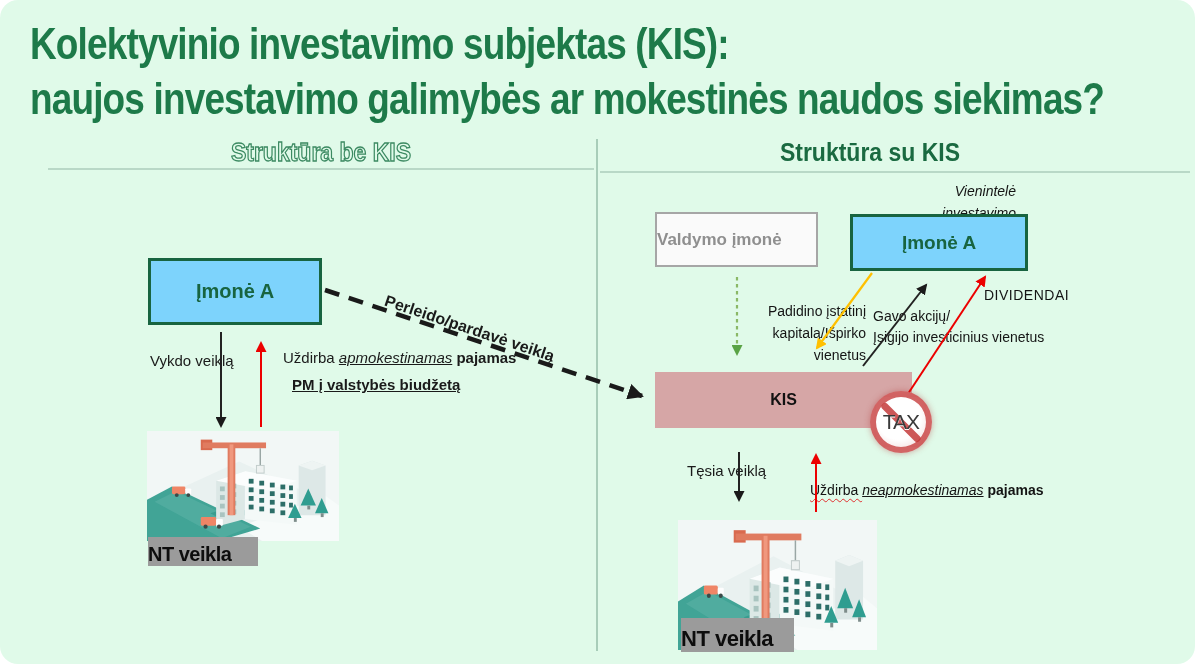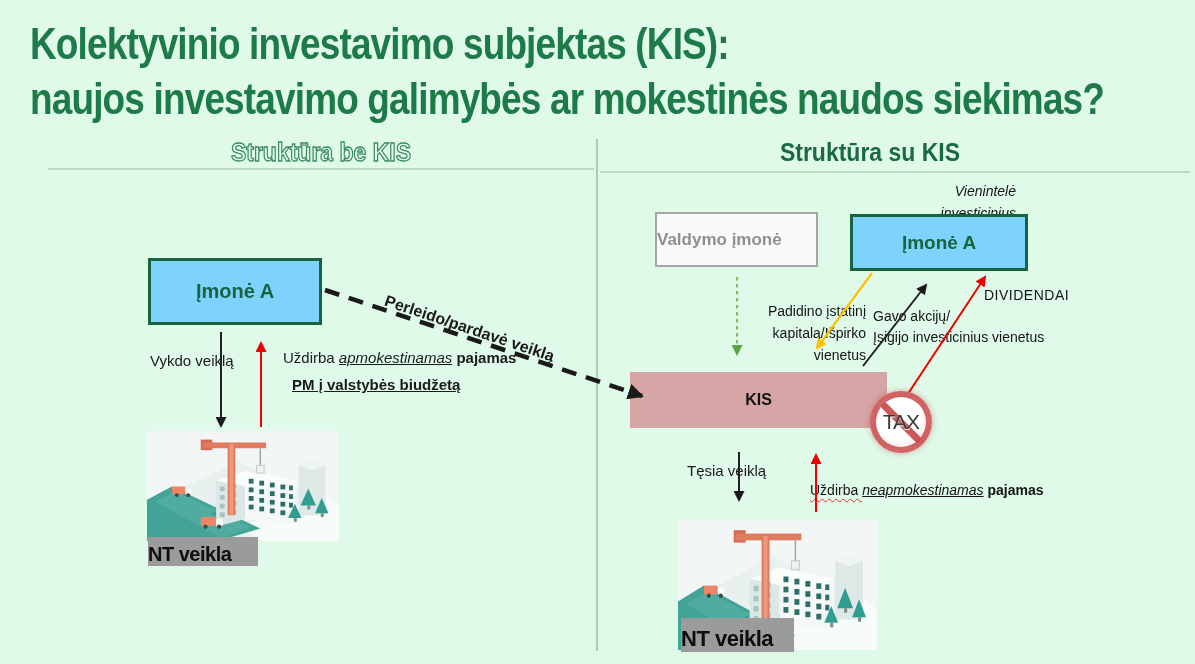--- a/index.html
+++ b/index.html
@@ -1,17 +1,17 @@
 <!DOCTYPE html>
 <html><head>
 <meta charset="utf-8">
 <style>
   html,body{margin:0;padding:0;}
   body{font-family:"Liberation Sans", sans-serif;}
-  .canvas{position:relative;width:1195px;height:664px;background:#e0fae9;overflow:hidden;}
+  .canvas{position:relative;width:1195px;height:664px;background:#e0fae9;overflow:hidden;border-radius:18px;}
   .abs{position:absolute;}
 
   
   .title{left:30px;top:16px;color:#1d7a49;font-weight:bold;font-size:44px;line-height:55px;
          letter-spacing:-1px;transform:scaleX(.84);transform-origin:left top;white-space:nowrap;}
 
   
   .colhead{top:138px;font-weight:bold;font-size:25px;text-align:center;
            transform:scaleX(.92);transform-origin:center top;}
   .colhead.left{left:48px;width:546px;color:transparent;-webkit-text-stroke:1.3px #3c8a62;}
@@ -90,21 +90,21 @@
 
   <svg class="abs illus" style="left:147px;top:431px;" width="192" height="110" viewBox="0 0 200 115" preserveAspectRatio="none">
     <use href="#construction"></use>
   </svg>
   <div class="abs ntlabel" style="left:148px;top:537px;width:110px;height:29px;font-size:20px;">
     <span>NT veikla</span>
   </div>
 
   <div class="abs italicnote" style="left:856px;top:180px;width:160px;">
     <div>Vienintelė</div>
-    <div>investicinius</div>
+    <div>investavimo</div>
   </div>
 
   <div class="abs graybox" style="left:655px;top:212px;width:163px;height:55px;font-size:17px;">
     <span>Valdymo įmonė</span>
   </div>
 
   <div class="abs greenbox" style="left:850px;top:214px;width:178px;height:57px;font-size:19px;">
     <span>Įmonė A</span>
   </div>
 
@@ -114,21 +114,21 @@
     <div>vienetus</div>
   </div>
 
   <div class="abs small" style="left:873px;top:306px;line-height:21px;color:#141414;white-space:nowrap;">
     <div>Gavo akcijų/</div>
     <div>Įsigijo investicinius vienetus</div>
   </div>
 
   <div class="abs small" style="left:984px;top:287px;letter-spacing:.5px;color:#141414;">DIVIDENDAI</div>
 
-  <div class="abs kisbox" style="left:630px;top:372px;width:257px;height:56px;align-items:center;">
+  <div class="abs kisbox" style="left:655px;top:372px;width:257px;height:56px;align-items:center;">
     <div class="l1">KIS</div>
   </div>
 
   <div class="abs lbl" style="left:687px;top:462px;">Tęsia veiklą</div>
 
   <div class="abs small" style="left:810px;top:482px;white-space:nowrap;color:#141414;">
     <span class="wavy">Uždirba </span><span class="emph">neapmokestinamas</span><span class="bold"> pajamas</span>
   </div>
 
   <svg class="abs illus" style="left:678px;top:520px;" width="199" height="130" viewBox="0 0 200 115" preserveAspectRatio="none">

